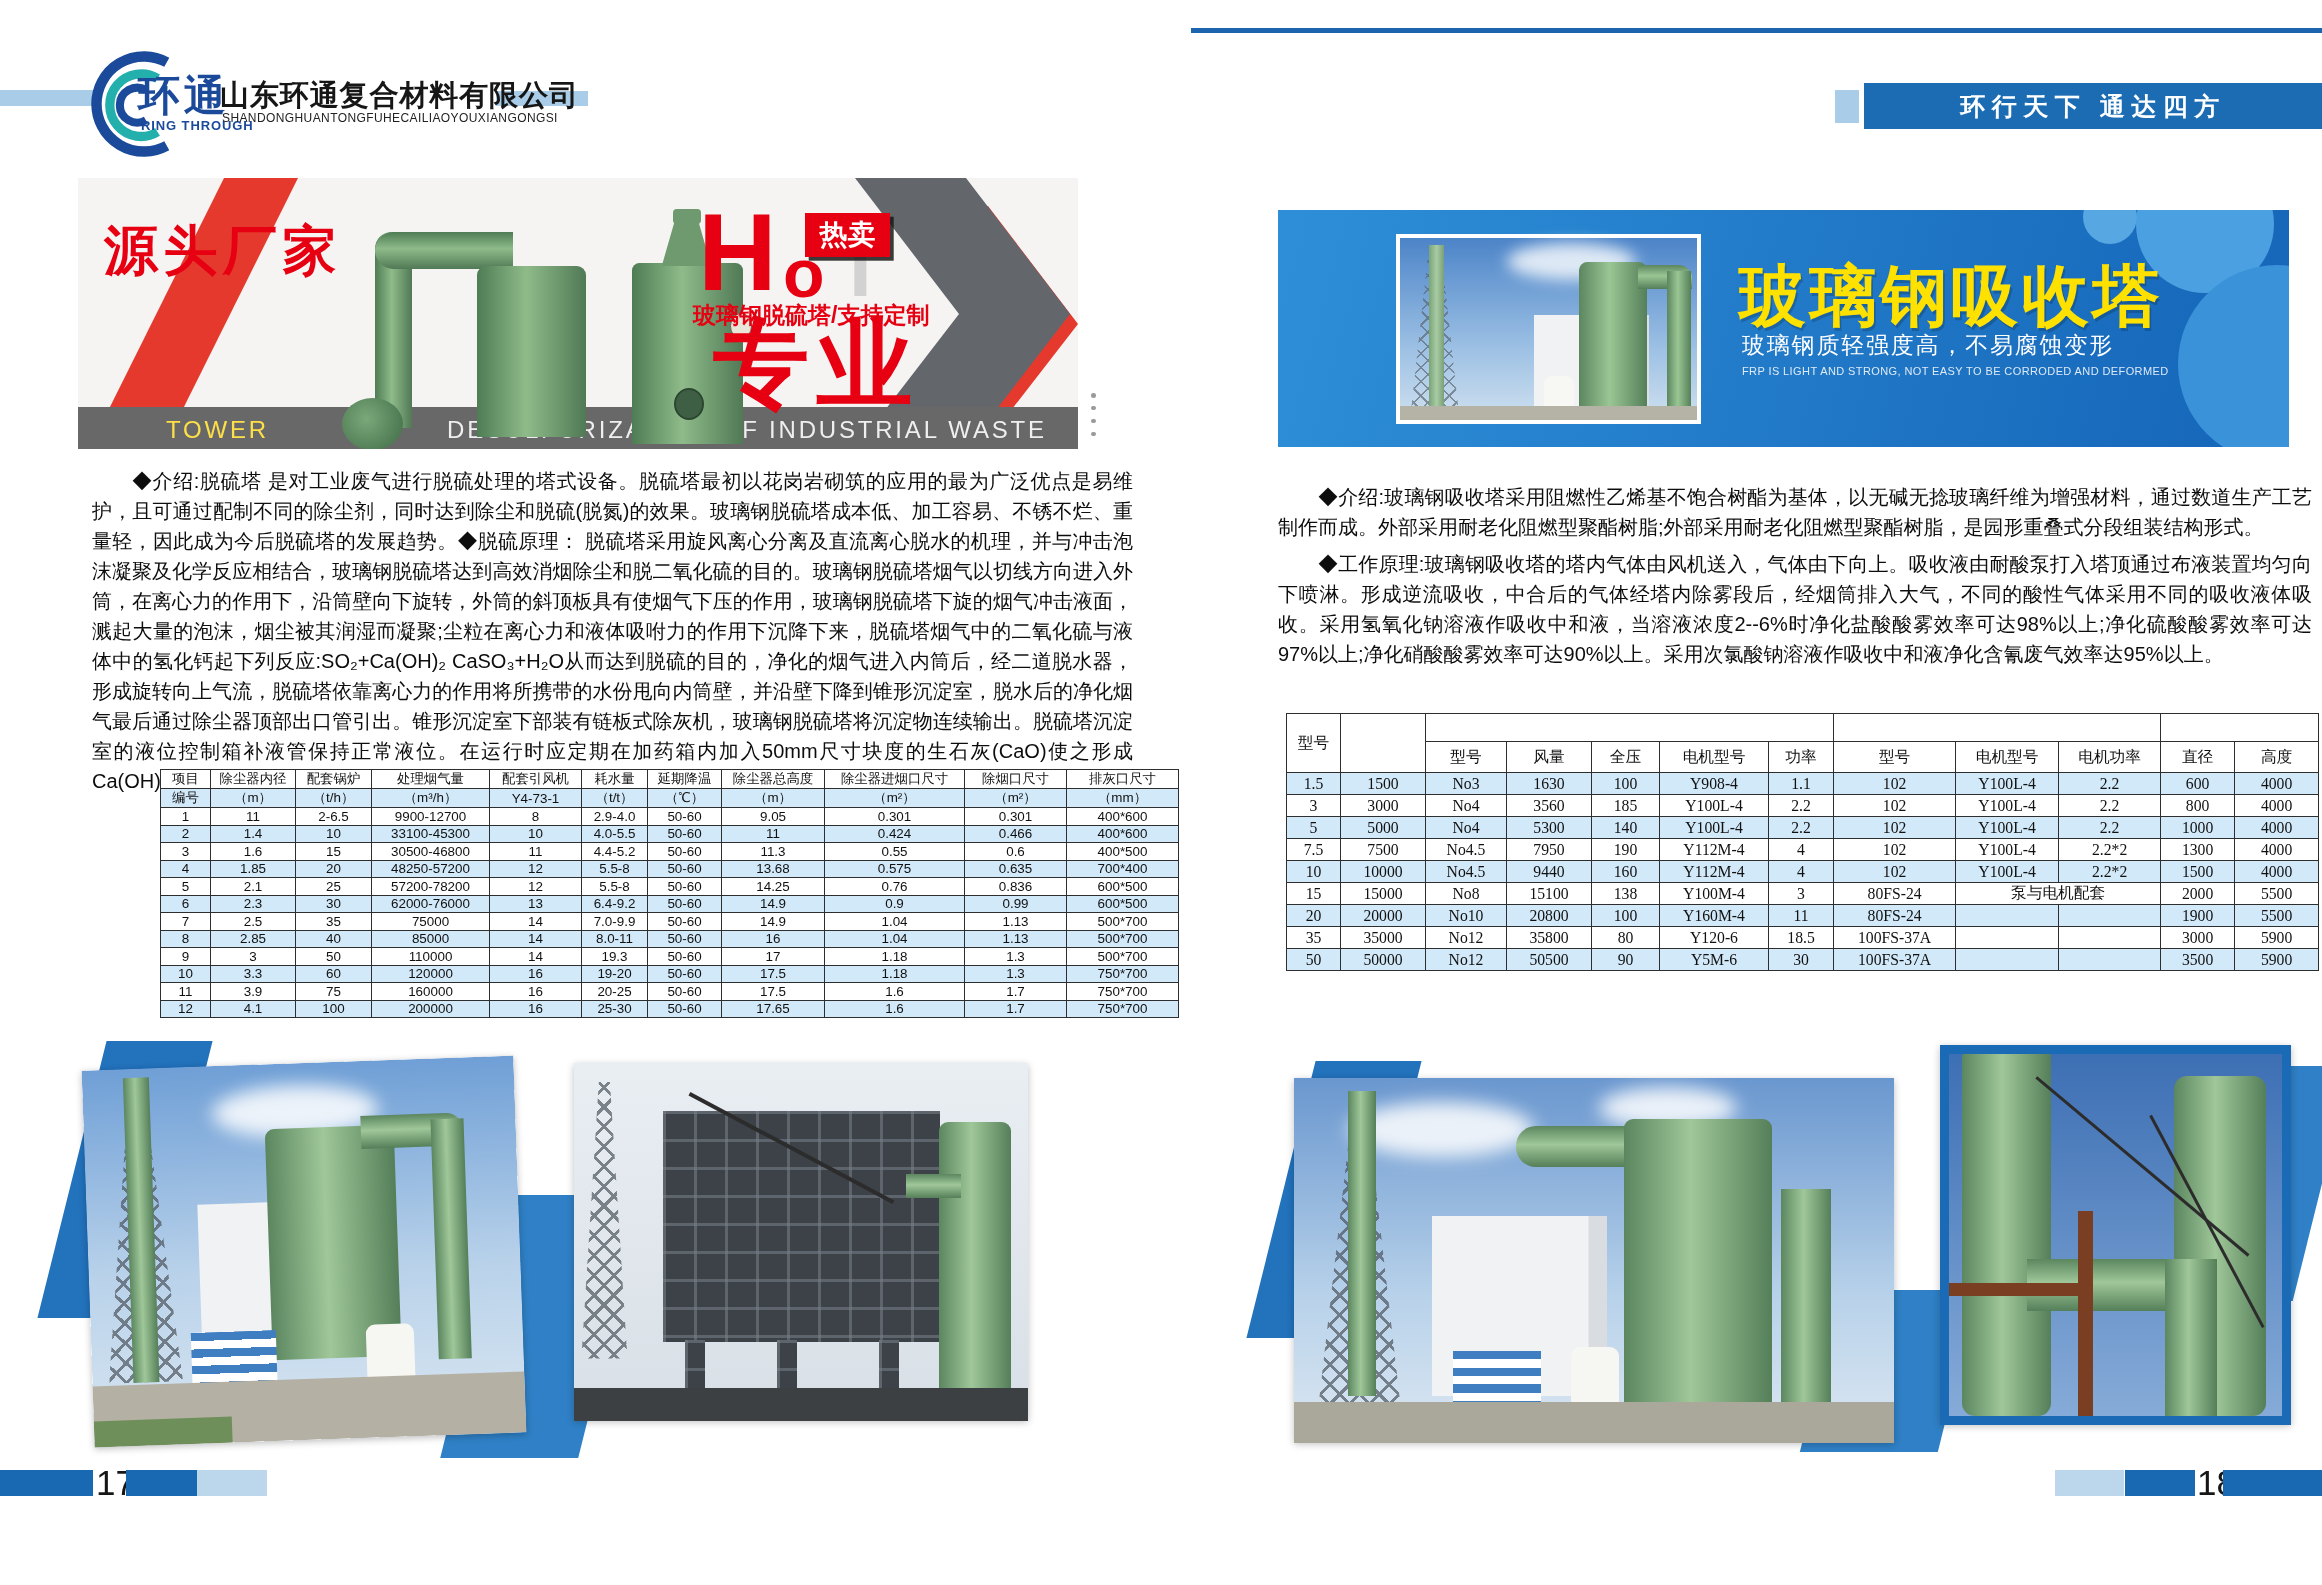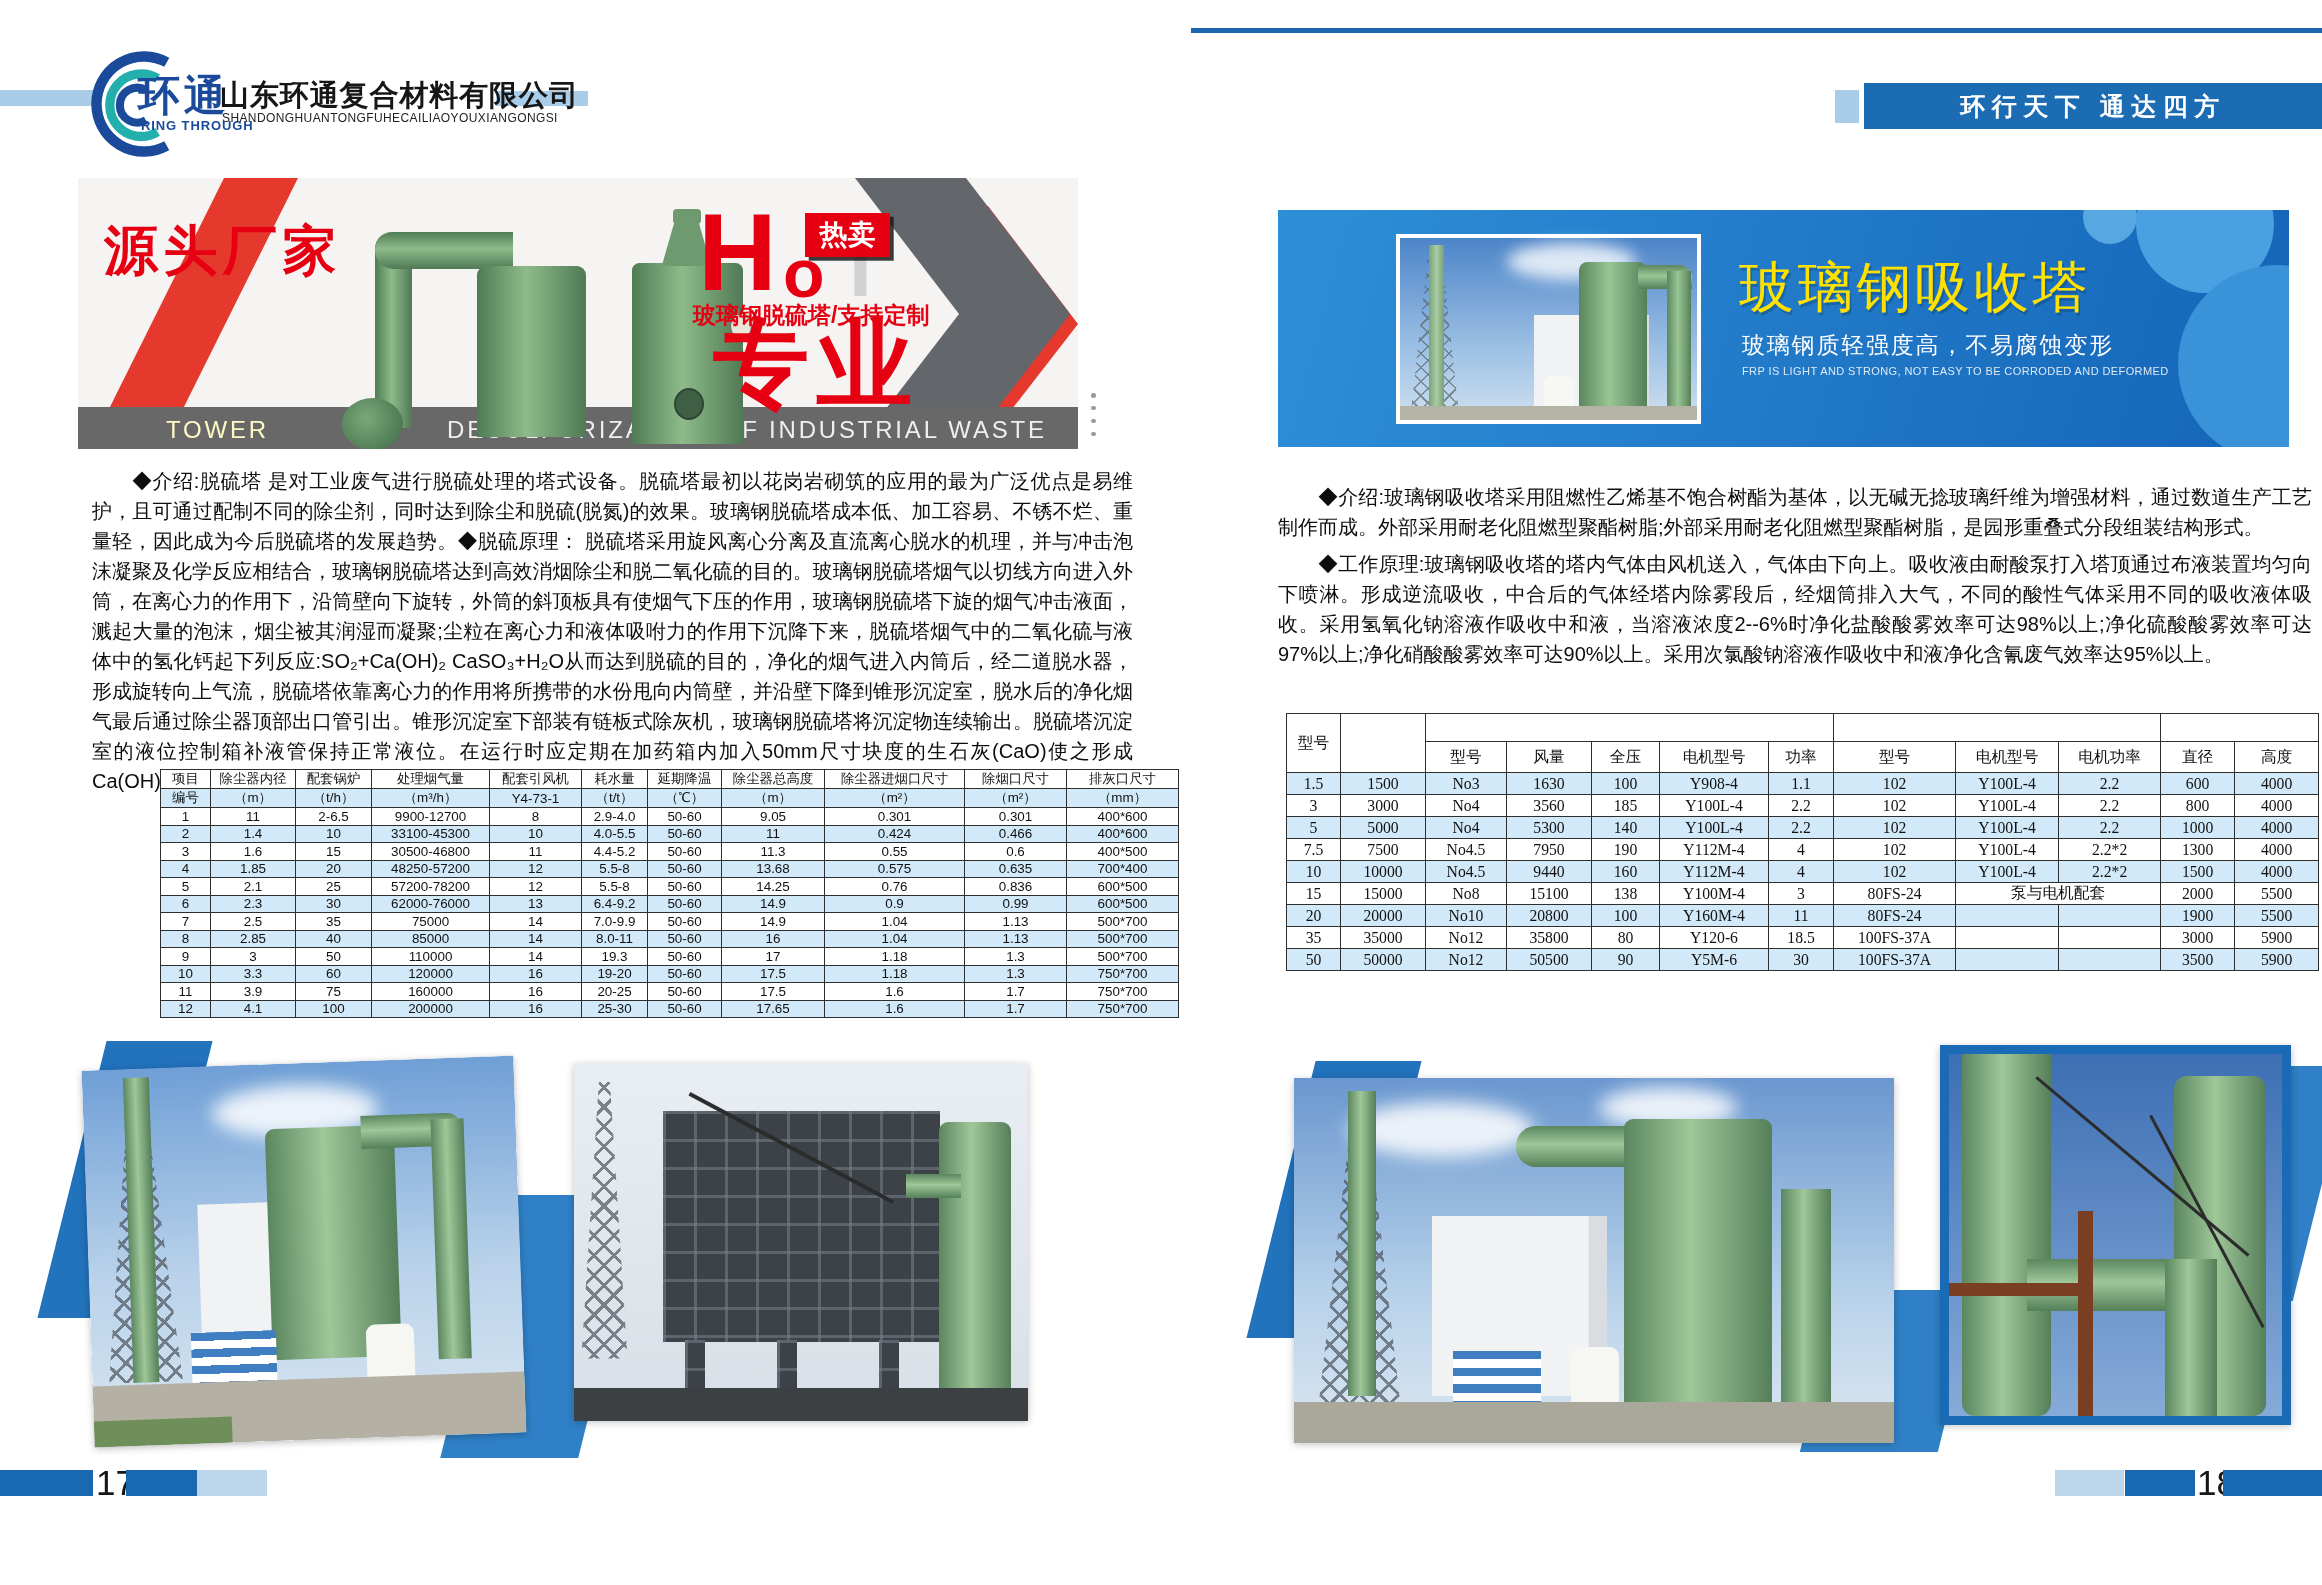--- a/index.html
+++ b/index.html
@@ -21,21 +21,21 @@
 
   
   .bannerL{position:absolute;left:78px;top:178px;width:1000px;height:271px;background:#f5f4f2;overflow:hidden;}
   .bL-redband{position:absolute;inset:0;background:#e6392e;clip-path:polygon(146px 0,220px 0,85px 271px,11px 271px);}
   .bL-chevred{position:absolute;inset:0;background:#e6392e;
               clip-path:polygon(805px 28px,910px 28px,1000px 146px,903px 271px,805px 271px,900px 146px);}
   .bL-chevgray{position:absolute;inset:0;background:#63666b;
               clip-path:polygon(777px 0,888px 0,992px 136px,888px 271px,777px 271px,881px 136px);}
   .bL-headline{position:absolute;left:26px;top:37px;font-size:54px;font-weight:bold;color:#e60012;letter-spacing:5.5px;z-index:4;}
   .bL-strip{position:absolute;left:0;bottom:0;width:100%;height:42px;background:#686868;z-index:1;}
-  .bL-strip-left{position:absolute;left:88px;top:9.2px;font-size:24px;color:#fef9c3;letter-spacing:2.8px;}
+  .bL-strip-left{position:absolute;left:88px;top:9.2px;font-size:24px;color:#fde047;letter-spacing:2.8px;}
   .bL-strip-main{position:absolute;left:369px;top:9.2px;font-size:24px;color:#efefef;letter-spacing:2.8px;}
   .tw{position:absolute;z-index:2;}
   .grn{background:linear-gradient(90deg,#4e7c54,#8fbb8a 45%,#507955);}
   .t1pipeV{left:297px;top:54px;width:37px;height:196px;border-radius:16.6px 16.6px 0 0;}
   .t1pipeH{left:297px;top:54px;width:138px;height:37px;border-radius:18.5px 0 0 18.5px;
            background:linear-gradient(180deg,#4e7c54,#8fbb8a 45%,#507955);}
   .t1body{left:399px;top:88px;width:109px;height:171px;border-radius:9.2px 9.2px 0 0;}
   .t1blower{left:264px;top:220px;width:61px;height:52px;border-radius:50%;
             background:radial-gradient(circle at 40% 40%,#7ba87a,#3f6a46);}
   .t2body{left:554px;top:85px;width:111px;height:181px;border-radius:7.4px 7.4px 0 0;}
@@ -96,21 +96,21 @@
   .bR-building{position:absolute;left:138px;top:81px;width:115px;height:102px;background:#f1f2f4;
       box-shadow:inset -16.6px 0 0 #dcdfe4;}
   .bR-towerMain{position:absolute;left:183px;top:28px;width:68px;height:155px;border-radius:8.3px 8.3px 0 0;
       background:linear-gradient(90deg,#5b865f,#9ac694 45%,#557f59);}
   .bR-pipeH{position:absolute;left:242px;top:31px;width:54px;height:24px;border-radius:0 13px 0 0;
       background:linear-gradient(180deg,#5b865f,#9ac694 45%,#557f59);}
   .bR-pipeV{position:absolute;left:271px;top:37px;width:24px;height:144px;
       background:linear-gradient(90deg,#5b865f,#9ac694 45%,#557f59);}
   .bR-tank{position:absolute;left:148px;top:142px;width:29.5px;height:41px;background:#f7f7f3;border-radius:7.4px;}
   .bR-ground{position:absolute;left:3.7px;bottom:3.7px;width:297px;height:14.8px;background:#b5b2a6;}
-  .bR-title{position:absolute;left:461px;top:41px;font-size:55px;font-weight:normal;color:#ffe100;letter-spacing:3.7px;
+  .bR-title{position:absolute;left:461px;top:41px;font-size:67px;font-weight:bold;color:#ffe100;letter-spacing:3.7px;
             text-shadow:1.8px 2.8px 0 rgba(0,0,0,.18);}
   .bR-sub{position:absolute;left:464px;top:120px;font-size:23px;color:#ffffff;letter-spacing:1.8px;}
   .bR-sub-en{position:absolute;left:464px;top:155px;font-size:11px;color:rgba(255,255,255,.85);letter-spacing:0.4px;}
   .bR-ribbon{position:absolute;left:464px;top:179px;display:flex;align-items:stretch;height:37px;}
   .rb-red{width:11px;background:#e60012;margin-right:4.6px;}
   .rb-yellow{background:#ffd800;color:#12233f;font-size:21px;font-weight:bold;line-height:37px;padding:0 14.8px;letter-spacing:0.9px;}
 
   
   .accent{position:absolute;transform:skewX(-14deg);}
   .acc-navy{background:#2272bc;}

